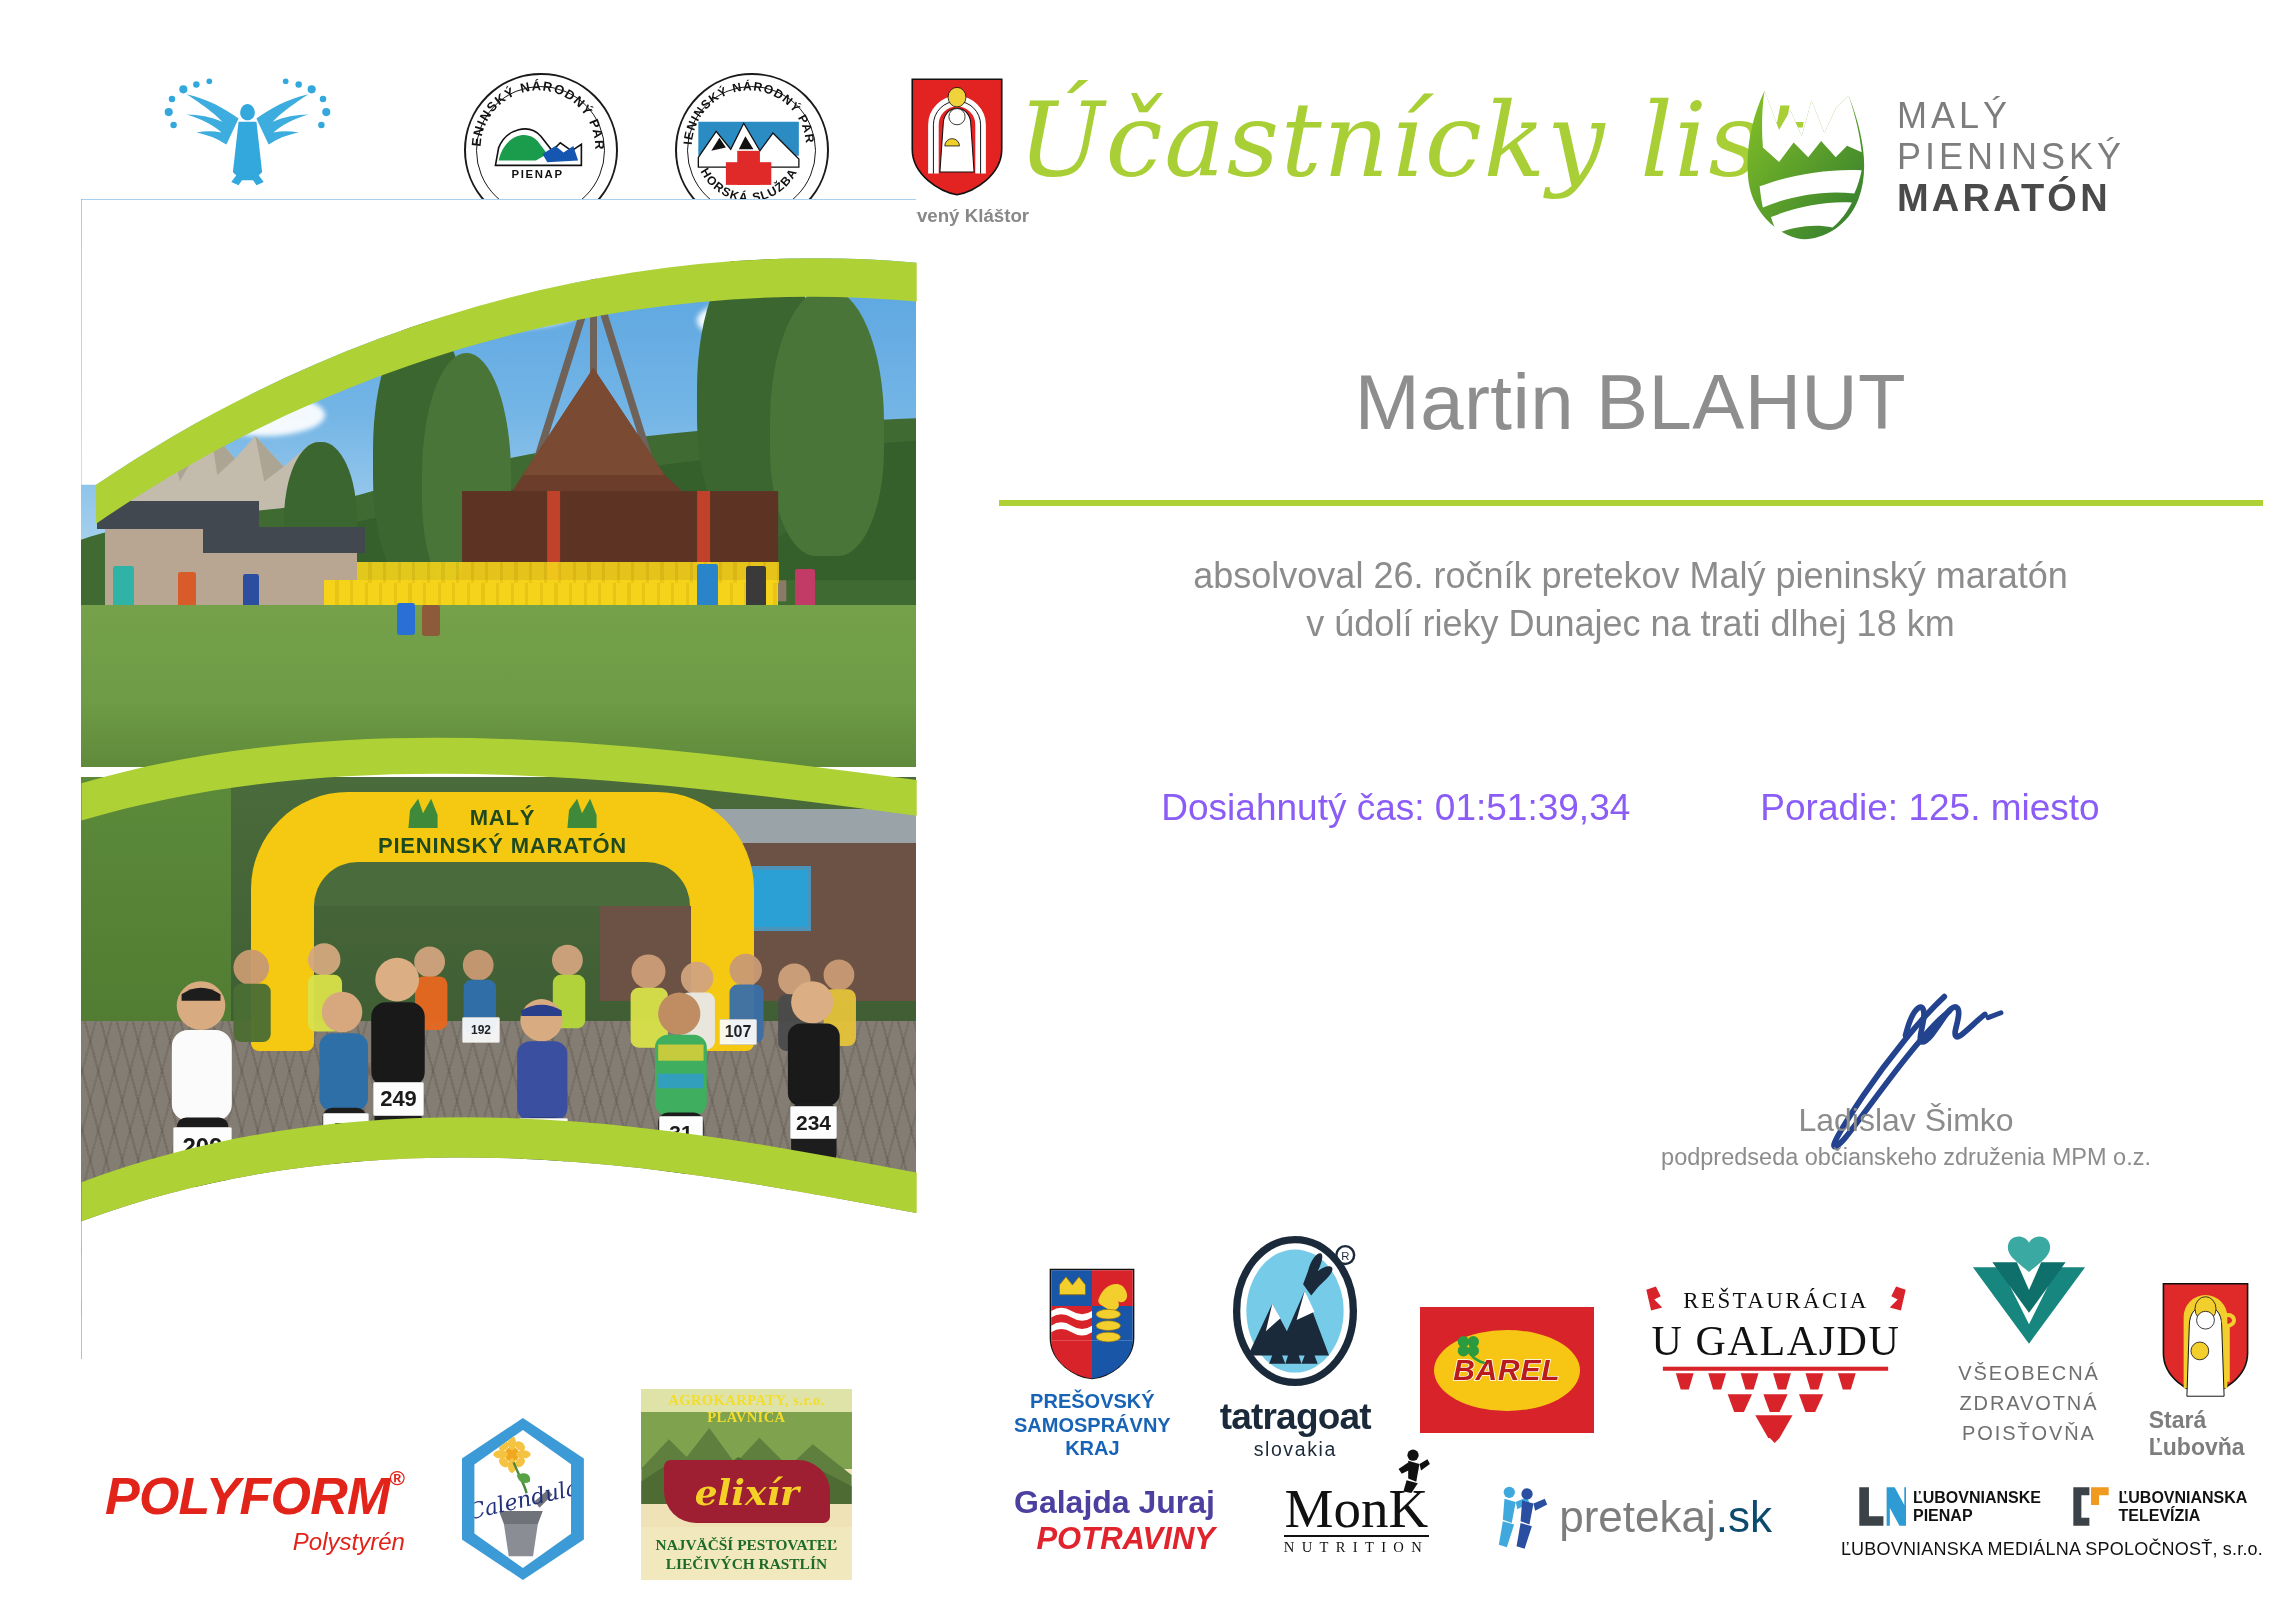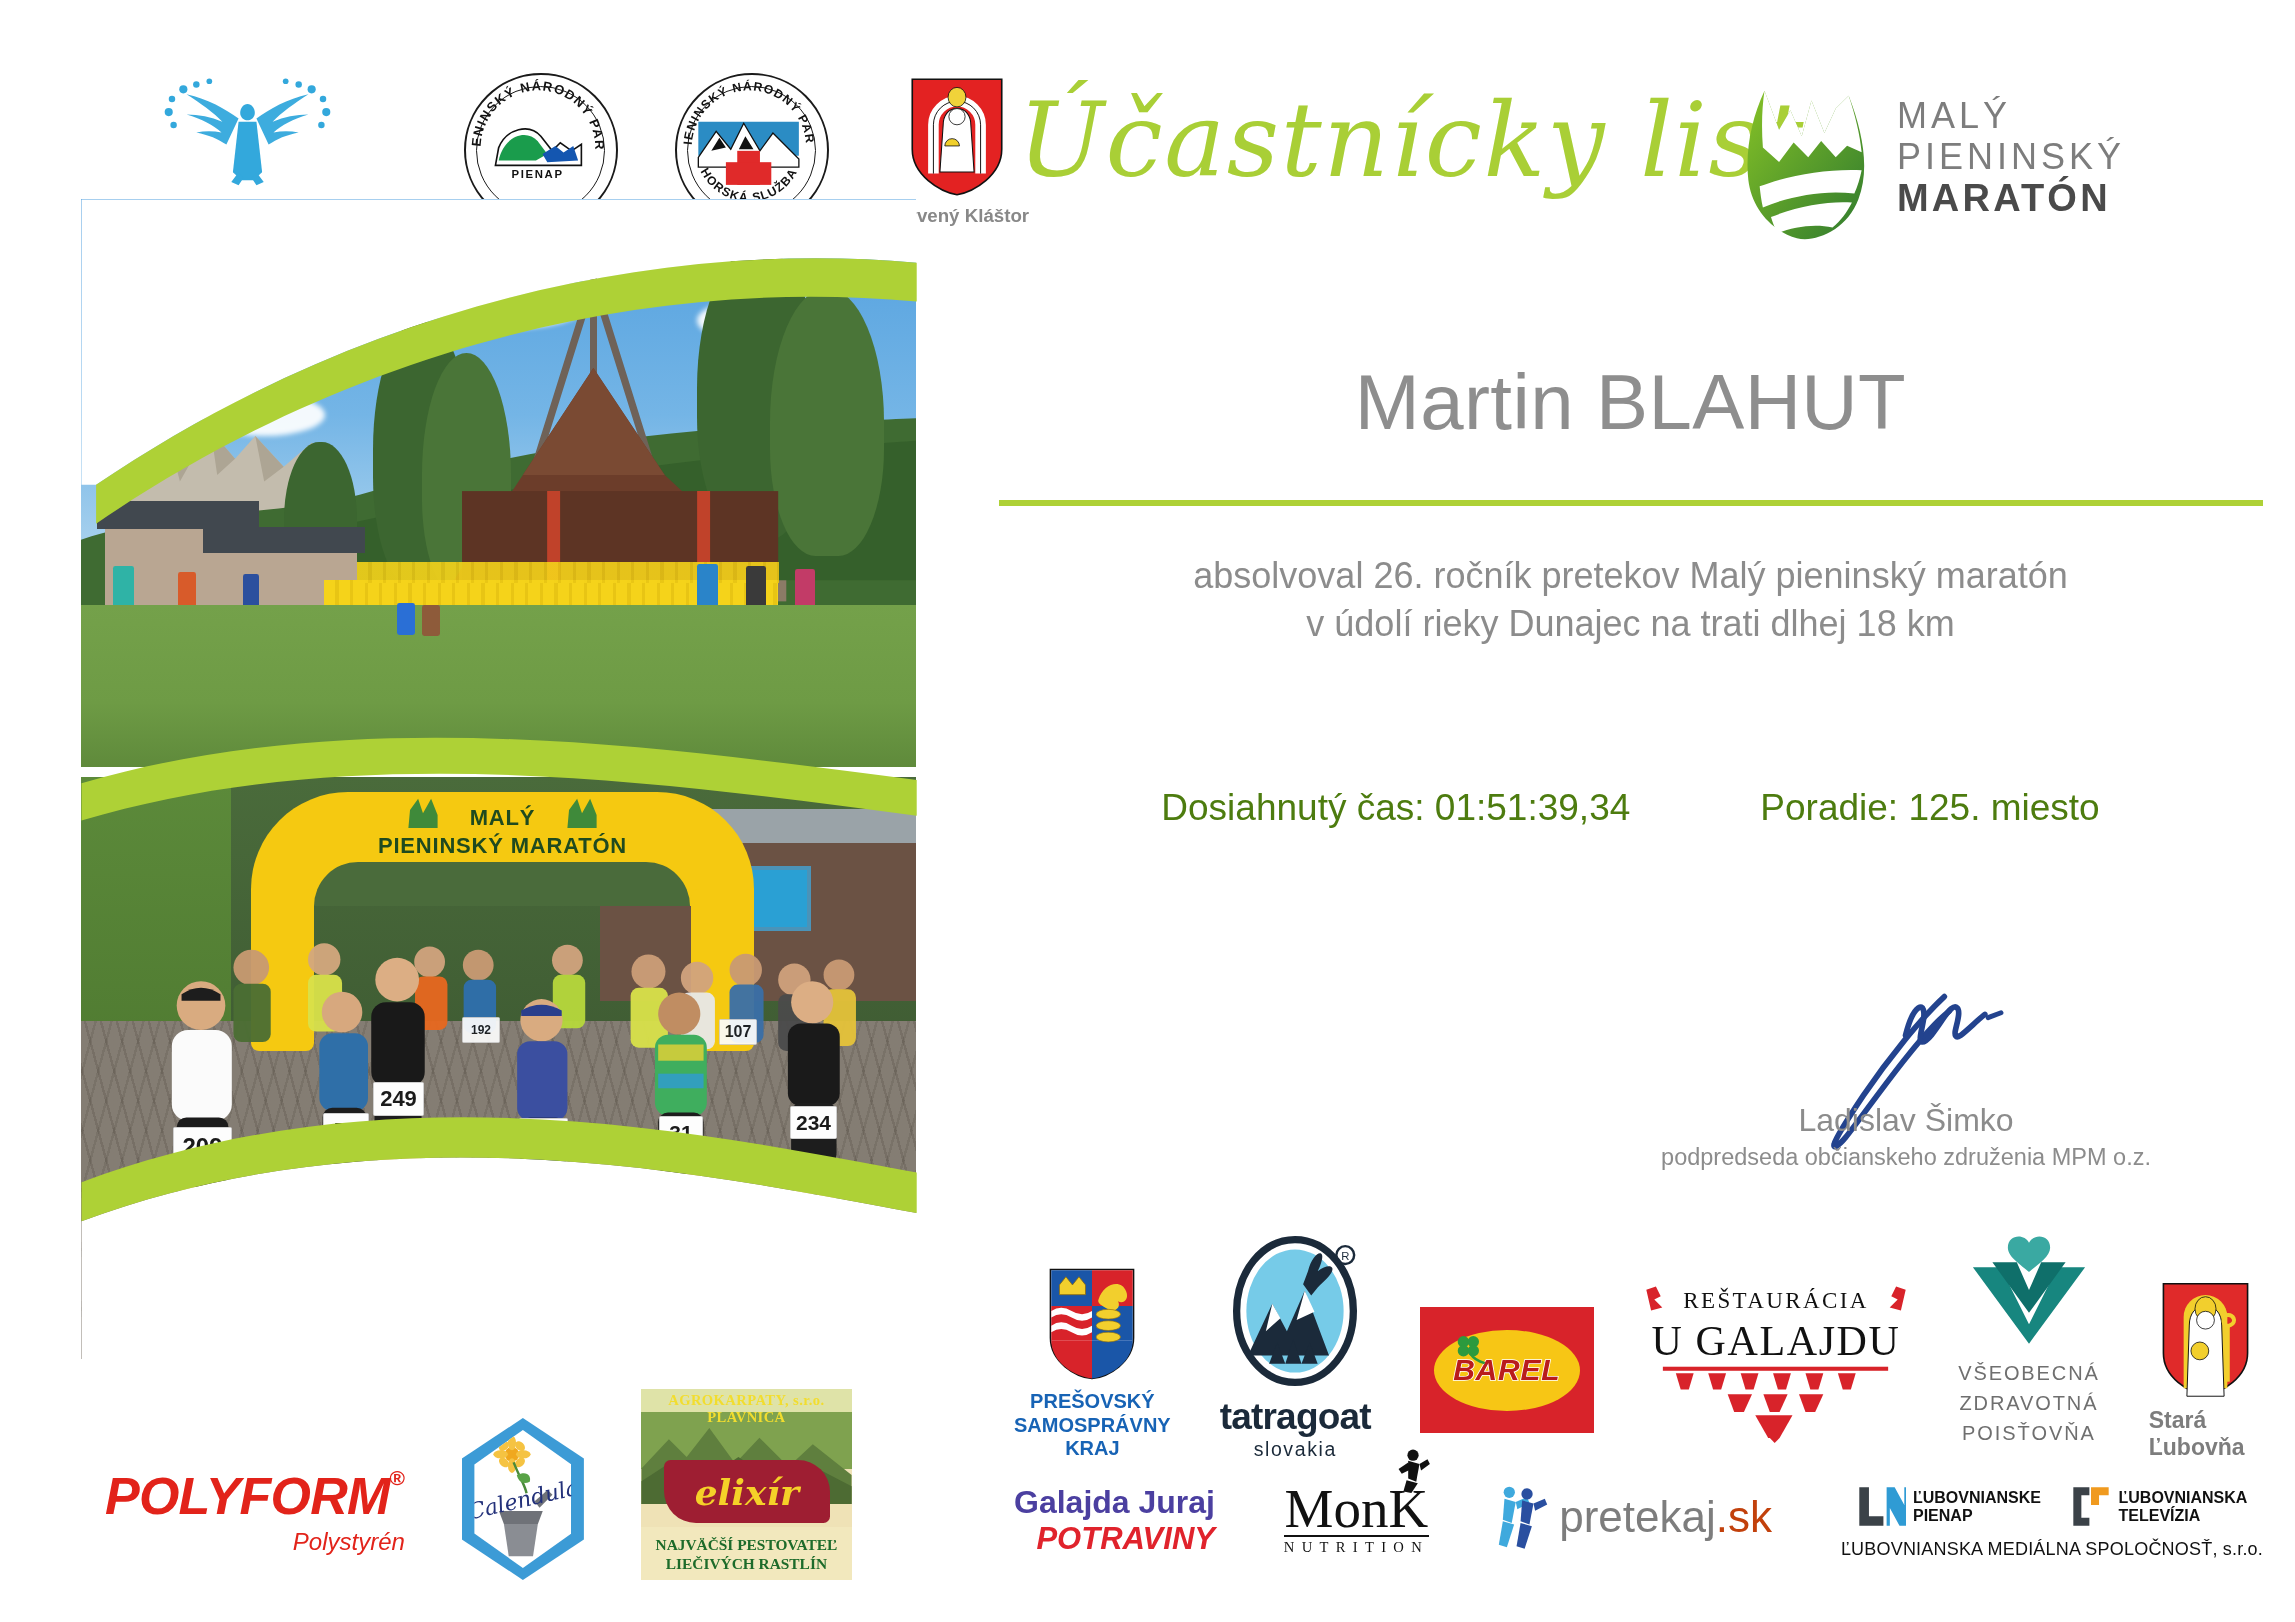--- a/index.html
+++ b/index.html
@@ -79,21 +79,21 @@
   .lw3 { font-size:38px; letter-spacing:3.2px; color:#4a4a4a; font-weight:bold; }
 
   .runner-name { position:absolute; left:998px; top:357px; width:1265px; text-align:center;
       font-size:78px; color:#8e8e8e; font-weight:normal; letter-spacing:0.4px; }
   .divider { position:absolute; left:999px; top:500px; width:1264px; height:5.7px; background:#aed136; }
 
   .desc { position:absolute; left:998px; top:552px; width:1265px; text-align:center;
       font-size:36px; color:#8c8c8c; line-height:1.32; }
 
   .result-row { position:absolute; left:998px; top:787px; width:1265px; display:flex;
-      justify-content:center; gap:130px; font-size:37px; color:#4d7c0f; }
+      justify-content:center; gap:130px; font-size:37px; color:#8b5cf6; }
 
   
   .sig-block { position:absolute; left:1614px; top:998px; width:584px; text-align:center; }
   .sig-svg { position:absolute; left:170px; top:-16px; }
   .sig-name { position:relative; font-size:32px; color:#8c8c8c; margin-top:104px; }
   .sig-role { position:relative; font-size:23.5px; color:#8c8c8c; margin-top:4.9px; }
 
   
   .spon-row { position:absolute; display:flex; align-items:flex-end; }
   .spon { display:flex; flex-direction:column; align-items:center; justify-content:flex-end; }
@@ -108,21 +108,21 @@
   .galajdu-1 { font-family:"Liberation Serif", serif; font-size:23px; letter-spacing:2.4px; color:#111; }
   .galajdu-2 { font-family:"Liberation Serif", serif; font-size:42px; letter-spacing:1.6px; color:#111; }
   .vzp-txt { font-size:20px; color:#6f6f6f; letter-spacing:1.9px; text-align:center; line-height:1.5; margin-top:8px; }
   .lubovna-txt { font-size:23px; font-weight:bold; color:#7d7d7d; margin-top:4.9px; }
 
   .gj-1 { font-size:32px; font-weight:bold; color:#4b3fa0; }
   .gj-2 { font-size:31px; font-weight:bold; font-style:italic; color:#e0232c; align-self:flex-end; }
   .monk-word { font-family:"Liberation Serif", serif; font-size:55px; color:#111; line-height:.92; }
   .monk-sub { font-family:"Liberation Serif", serif; font-size:14.6px; letter-spacing:7.3px; color:#111; border-top:2.4px solid #111; padding-top:2.4px; }
   .pretekaj-word { font-size:44px; color:#7d7d7d; }
-  .pretekaj-sk { color:#c2410c; }
+  .pretekaj-sk { color:#0c4a6e; }
   .lms-name { font-size:18px; color:#111; letter-spacing:0.2px; margin-top:9.7px; }
   .ln-txt { font-size:16px; font-weight:bold; color:#111; line-height:1.12; }
 
   .polyform-word { color:#e2231a; font-weight:bold; font-style:italic; font-size:52px; letter-spacing:-0.8px; }
   .polyform-sub { color:#e2231a; font-style:italic; font-size:24px; align-self:flex-end; margin-top:1.6px; }
   .cal-hex { width:122px; height:162px; background:#3c9bd6;
       clip-path: polygon(50% 0,100% 25%,100% 75%,50% 100%,0 75%,0 25%); display:flex; align-items:center; justify-content:center; }
   .cal-inner { width:97px; height:138px; background:#fff;
       clip-path: polygon(50% 0,100% 25%,100% 75%,50% 100%,0 75%,0 25%); position:relative; display:flex; align-items:center; justify-content:center;}
   .cal-word { font-family:"DejaVu Serif", serif; font-style:italic; font-size:22px; color:#23317a; transform: rotate(-13deg); }

